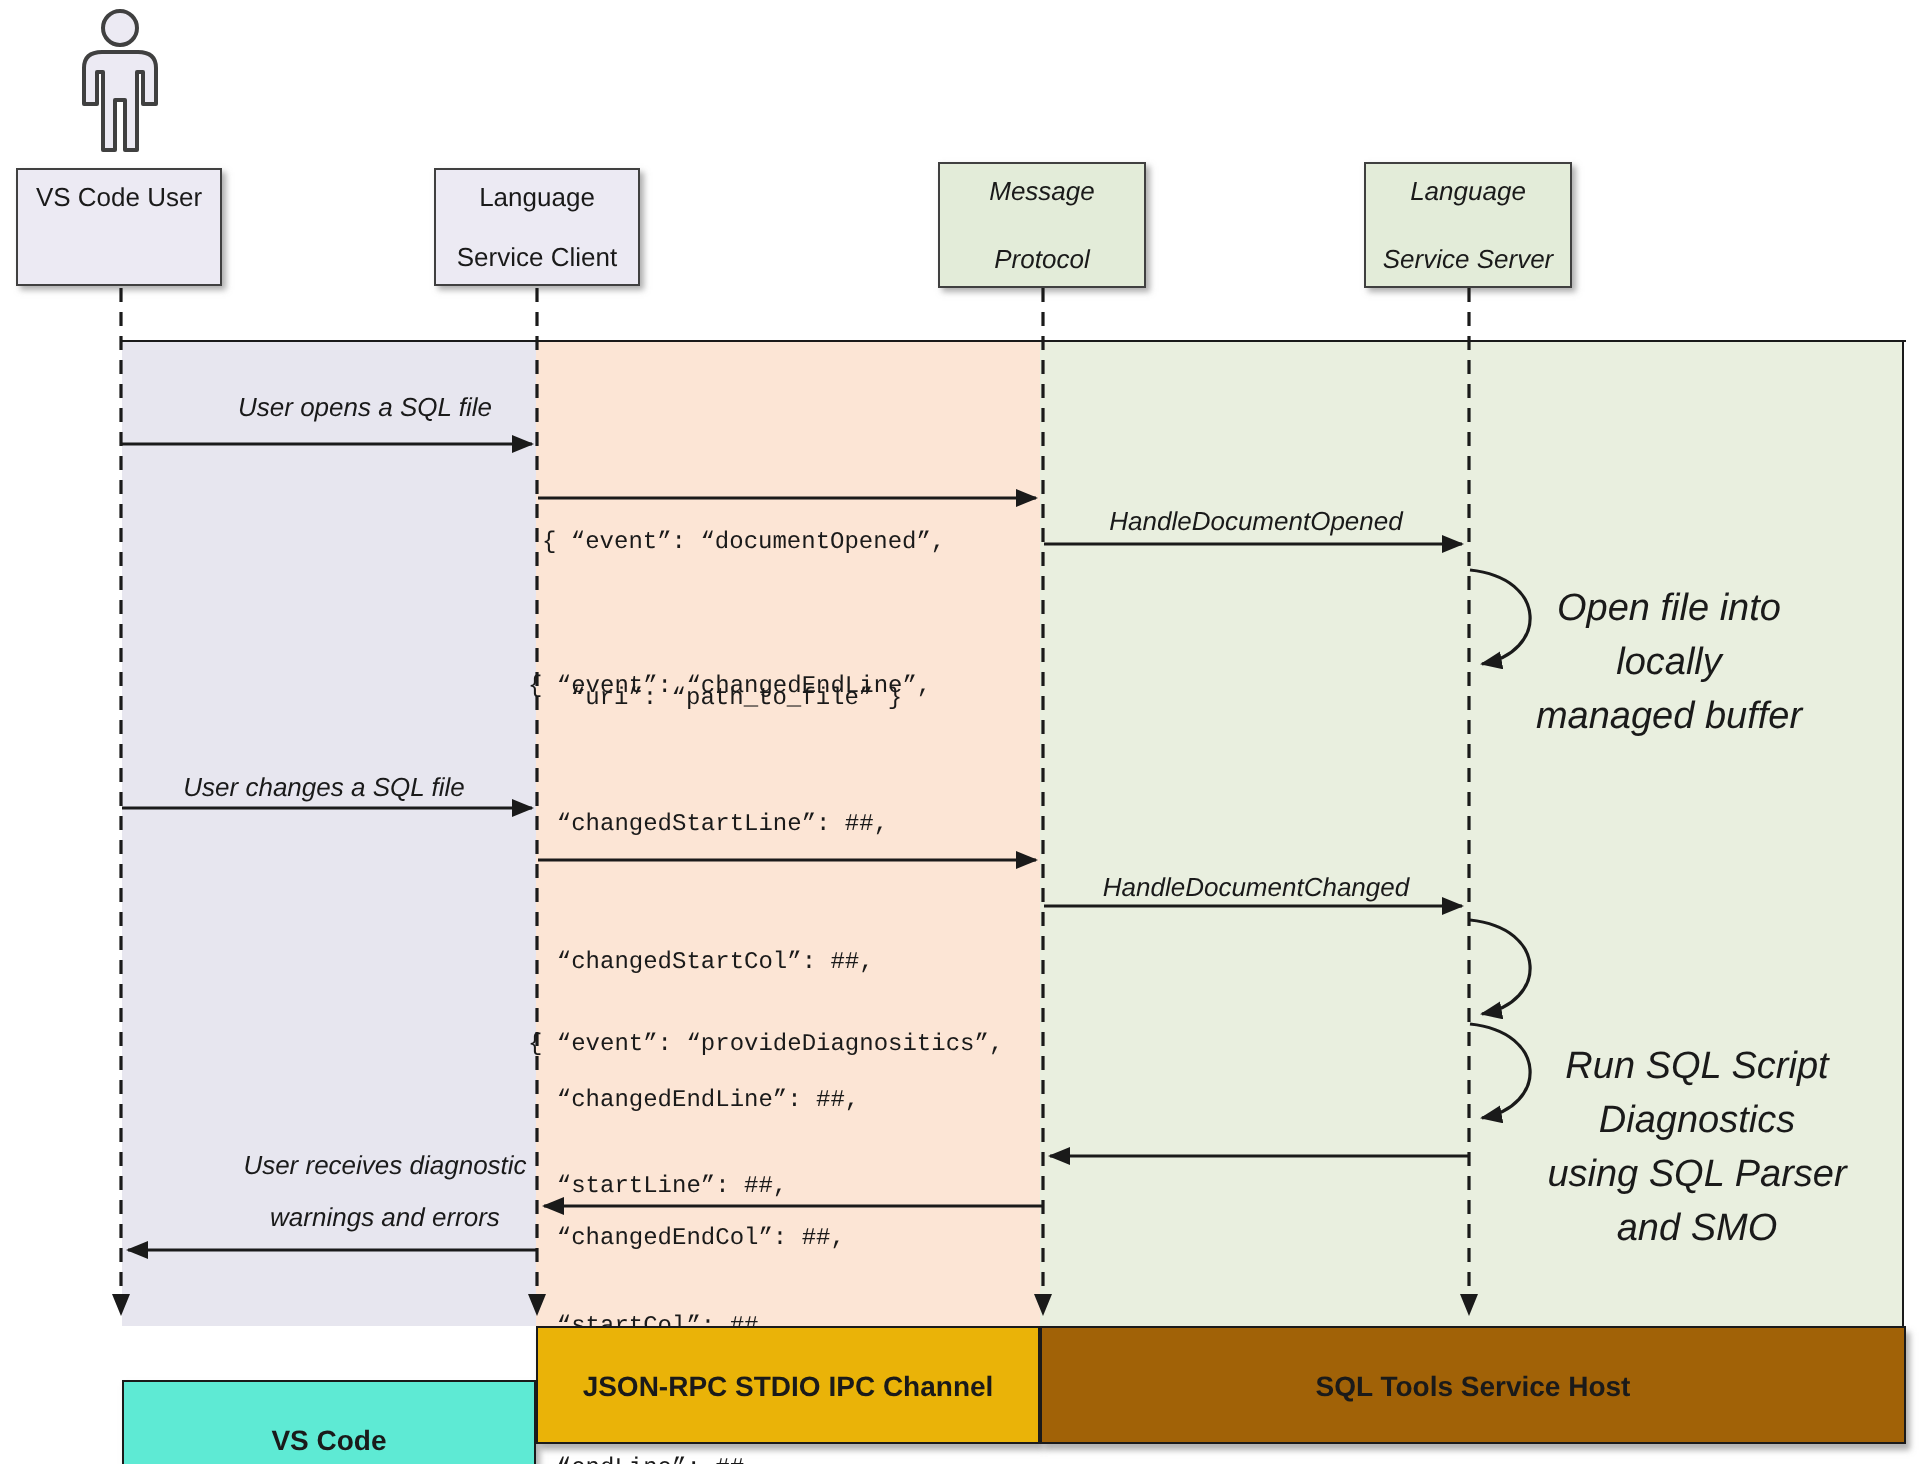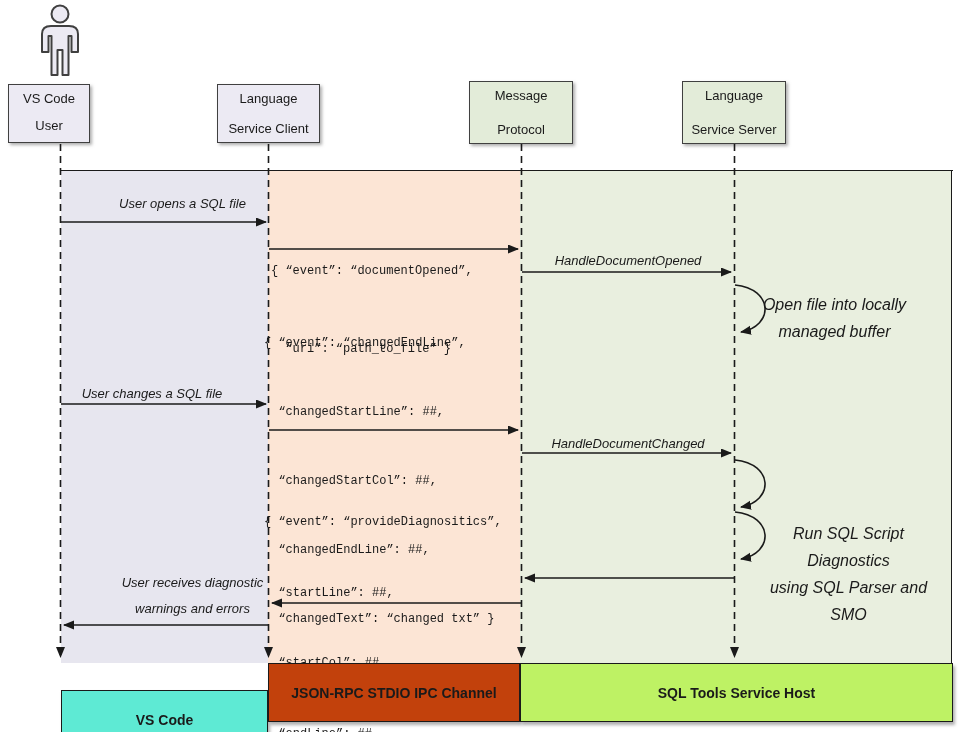--- a/index.html
+++ b/index.html
@@ -17,39 +17,39 @@
   .lane-host { left:520px; width:432px; background:#e9efdf; border-right:1.5px solid #1a1a1a; }
   .lane-topline { position:absolute; left:61px; top:170px; width:892px; height:0; border-top:1.6px solid #1a1a1a; }
 
   
   .box {
     position:absolute; border:1.5px solid #404040; box-shadow:2px 2px 3px rgba(110,110,110,0.55);
     display:flex; flex-direction:column; align-items:center; justify-content:space-between;
     font-size:13px; text-align:center; line-height:27px;
   }
   .box-lavender { background:#eceaf3; }
-  .box-green    { background:#e3ecd9; }
+  .box-green    { background:#e3ecd9;font-style:italic; }
 
   
   .fbox {
     position:absolute; top:663px; height:59px; border:1.6px solid #1a1a1a;
     box-shadow:2px 3px 3px rgba(110,110,110,0.55);
     display:flex; align-items:center; justify-content:center;
     font-size:14px; font-weight:bold;
   }
   .fbox-lavender { background:#5eead4;margin-top:27px; }
-  .fbox-peach    { background:#c2410c; }
-  .fbox-green    { background:#bef264; }
+  .fbox-peach    { background:#eab308; }
+  .fbox-green    { background:#a16207; }
 
   
   .lbl {
     position:absolute; font-style:italic; font-size:13px; text-align:center; line-height:16px;
   }
   .lbl2 { line-height:26px;margin-left:28px; }
-  .note { position:absolute; font-style:italic; font-size:16px; text-align:center; line-height:27px; }
+  .note { position:absolute; font-style:italic; font-size:19px; text-align:center; line-height:27px; }
 
   
   .mono { position:absolute; font-family:"Liberation Mono", monospace; font-size:12px; white-space:pre; }
   .mono-opened  { line-height:26px; }
   .mono-changed { line-height:23px; }
   .mono-diag    { line-height:23.5px; }
 
   svg.overlay { position:absolute; left:0; top:0; pointer-events:none; }
 </style>
 </head>
@@ -60,21 +60,21 @@
   <div class="lane lane-user"></div>
   <div class="lane lane-ipc"></div>
   <div class="lane lane-host"></div>
   <div class="lane-topline"></div>
 
   <svg class="abs" style="left:37px; top:3px;" width="46" height="76" viewBox="0 0 46 76">
     <circle cx="23" cy="11" r="8.5" fill="#eceaf3" stroke="#404040" stroke-width="2"></circle>
     <path d="M14,23 L32,23 Q41,23 41,31 L41,49 L34.5,49 L34.5,33 L31.5,33 L31.5,72 L25.5,72 L25.5,47 L20.5,47 L20.5,72 L14.5,72 L14.5,33 L11.5,33 L11.5,49 L5,49 L5,31 Q5,23 14,23 Z" fill="#eceaf3" stroke="#404040" stroke-width="2" stroke-linejoin="round"></path>
   </svg>
 
-  <div class="box box-lavender" style="left:8px; top:84px; width:82px; height:59px;">
+  <div class="box box-lavender" style="left:8px; top:84px; width:103px; height:59px;">
     <span>VS Code User</span>
   </div>
   <div class="box box-lavender" style="left:217px; top:84px; width:103px; height:59px;">
     <span>Language</span>
     <span>Service Client</span>
   </div>
   <div class="box box-green" style="left:469px; top:81px; width:104px; height:63px;">
     <span>Message</span>
     <span>Protocol</span>
   </div>
@@ -104,21 +104,21 @@
     <path d="M734,578 H525" stroke="#1a1a1a" stroke-width="1.6" fill="none" marker-end="url(#arrow)"></path>
     <path d="M521,603 H272" stroke="#1a1a1a" stroke-width="1.6" fill="none" marker-end="url(#arrow)"></path>
     <path d="M268,625 H64" stroke="#1a1a1a" stroke-width="1.6" fill="none" marker-end="url(#arrow)"></path>
 
     <path d="M735,285 C774,289 774,326 741,332" stroke="#1a1a1a" stroke-width="1.6" fill="none" marker-end="url(#arrow)"></path>
     <path d="M735,460 C774,464 774,501 741,507" stroke="#1a1a1a" stroke-width="1.6" fill="none" marker-end="url(#arrow)"></path>
     <path d="M735,512 C774,516 774,553 741,559" stroke="#1a1a1a" stroke-width="1.6" fill="none" marker-end="url(#arrow)"></path>
   </svg>
 
   <div class="lbl" style="left:61px; top:196px; width:207px;padding-left:36px;">User opens a SQL file</div>
-  <div class="lbl" style="left:56px; top:386px; width:192px;">User changes a SQL file</div>
+  <div class="lbl" style="left:66px; top:386px; width:192px;">User changes a SQL file</div>
   <div class="lbl lbl2" style="left:61px; top:570px; width:207px;">
     <div>User receives diagnostic</div>
     <div>warnings and errors</div>
   </div>
   <div class="lbl" style="left:522px; top:253px; width:212px;">HandleDocumentOpened</div>
   <div class="lbl" style="left:522px; top:436px; width:212px;">HandleDocumentChanged</div>
 
   <div class="note" style="left:762px; top:291px; width:145px;">
     <div>Open file into locally</div>
     <div>managed buffer</div>
@@ -130,20 +130,21 @@
 
   <div class="mono mono-opened" style="left:271px; top:206px;">
     <div>{ “event”: “documentOpened”,</div>
     <div>  “uri”: “path_to_file” }</div>
   </div>
   <div class="mono mono-changed" style="left:264px; top:286px;">
     <div>{ “event”: “changedEndLine”,</div>
     <div>  “changedStartLine”: ##,</div>
     <div>  “changedStartCol”: ##,</div>
     <div>  “changedEndLine”: ##,</div>
+    <div>  “changedEndCol”: ##,</div>
     <div>  “changedText”: “changed txt” }</div>
   </div>
   <div class="mono mono-diag" style="left:264px; top:464px;">
     <div>{ “event”: “provideDiagnositics”,</div>
     <div>  “startLine”: ##,</div>
     <div>  “startCol”: ##,</div>
     <div>  “endLine”: ##,</div>
     
     
   </div>

